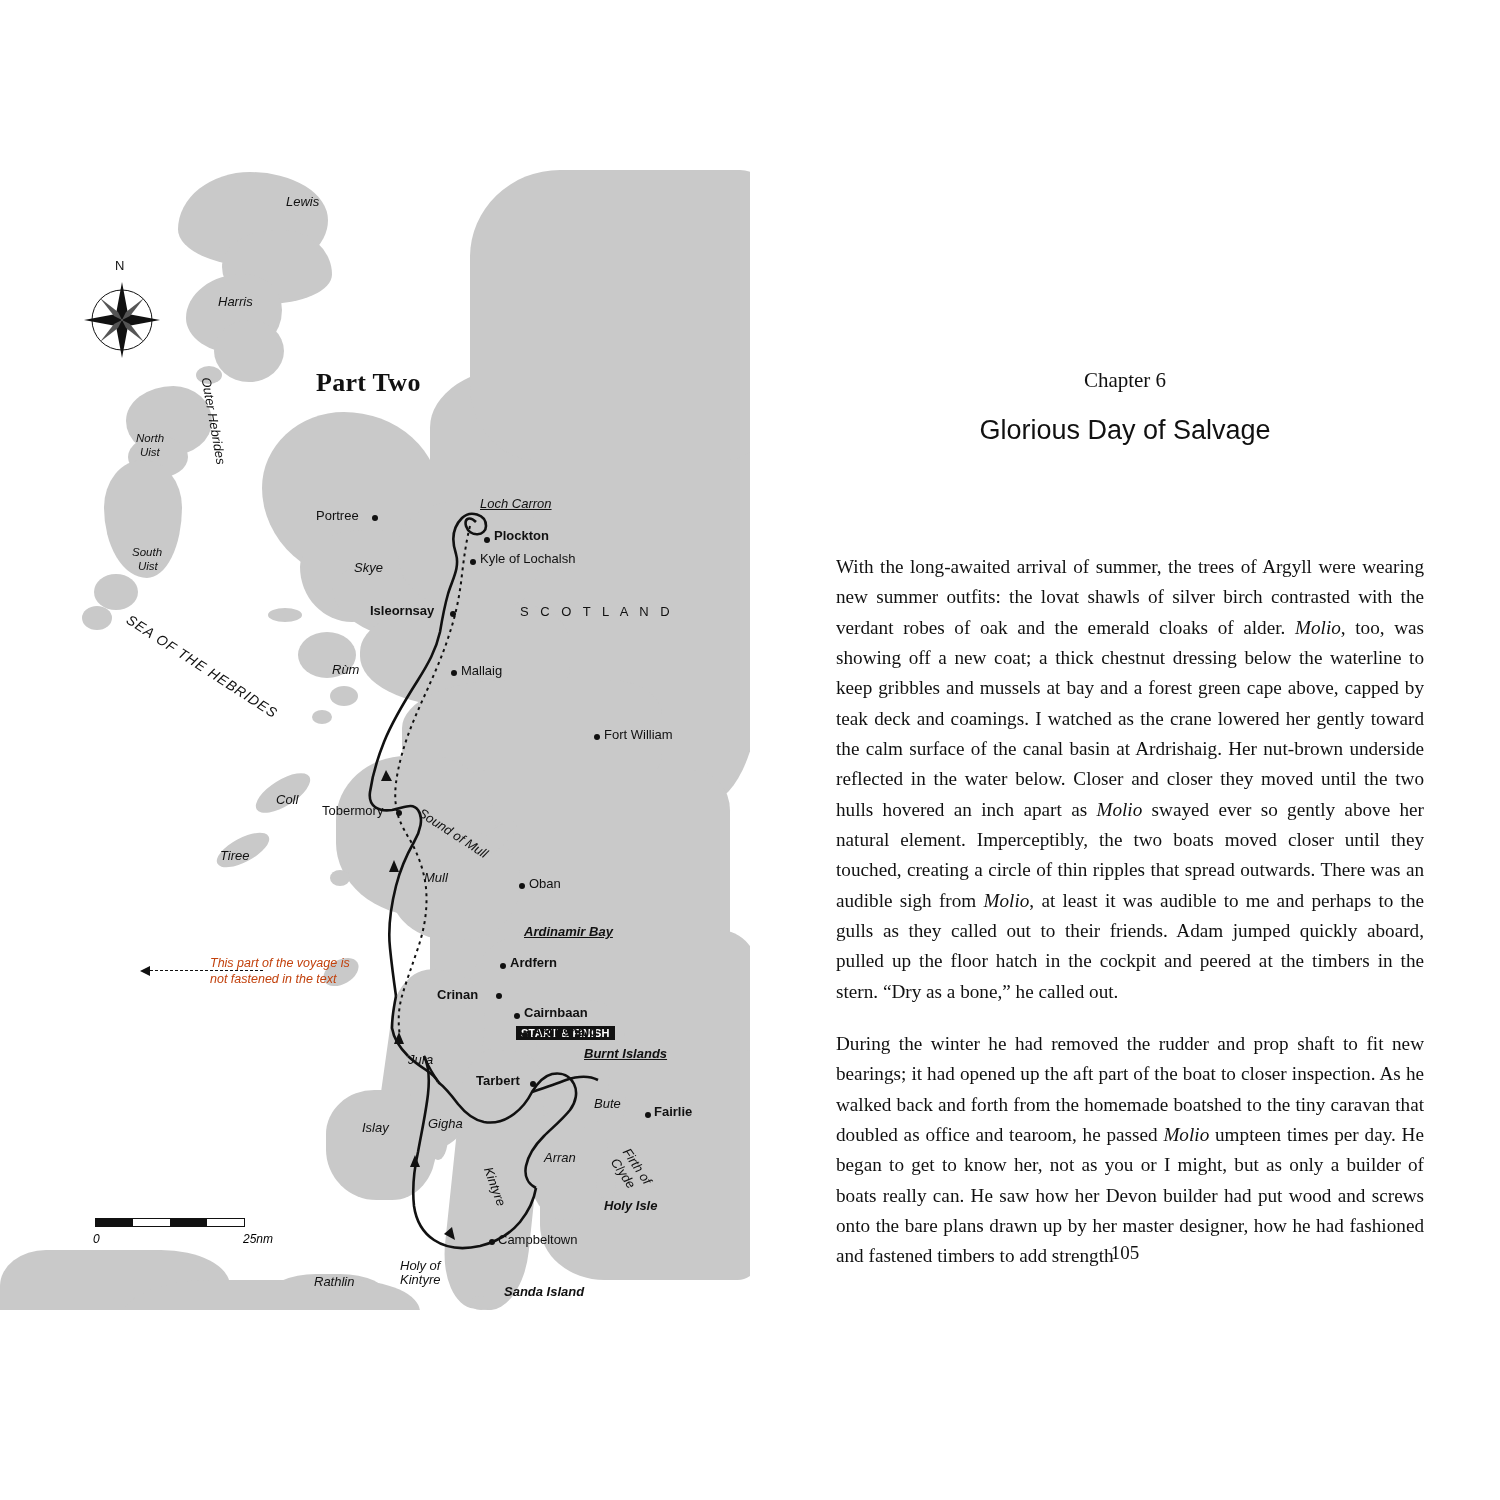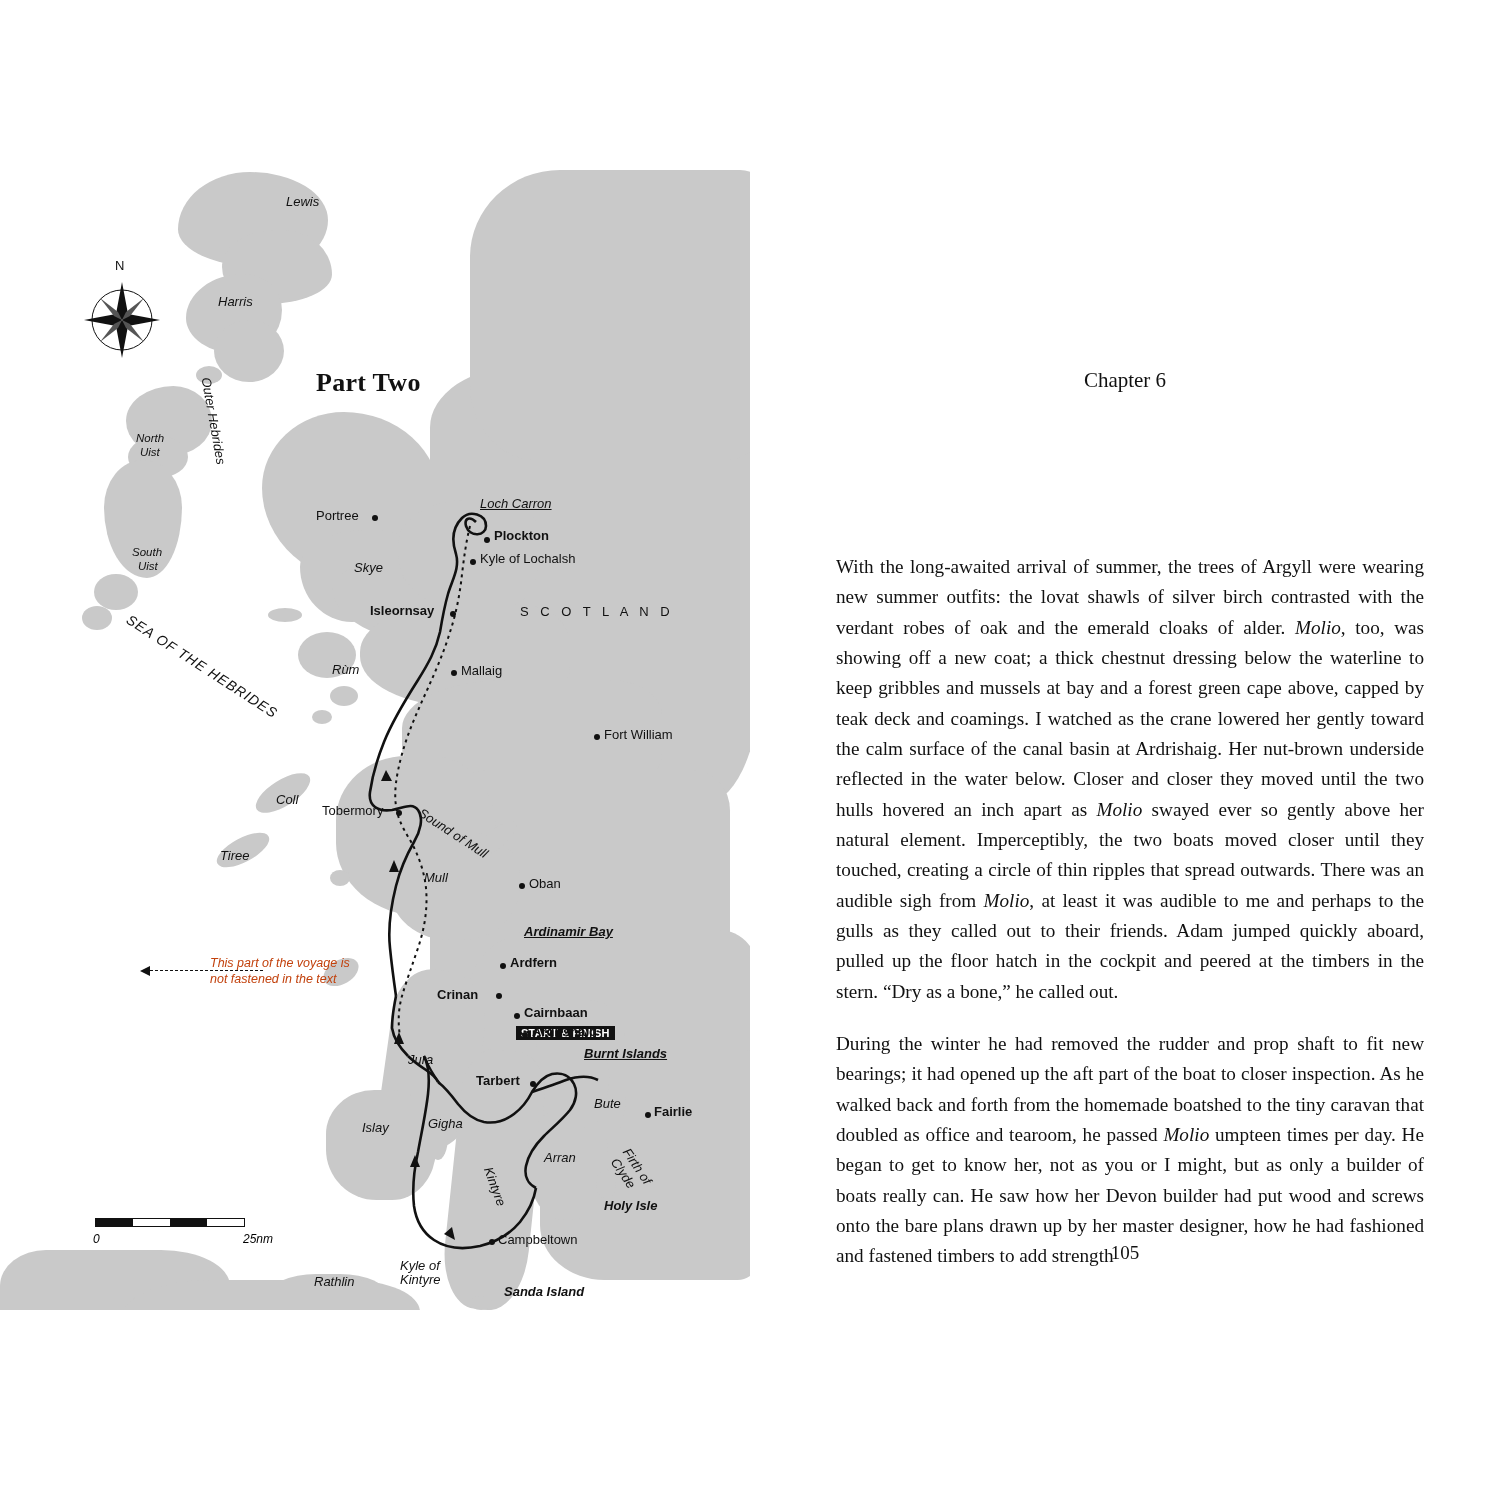--- a/index.html
+++ b/index.html
@@ -305,21 +305,21 @@
     <div class="lbl italic" style="left:362px; top:950px;">Islay</div>
     <div class="lbl italic" style="left:428px; top:946px;">Gigha</div>
     <div class="lbl italic rot-70" style="left:488px; top:990px;">Kintyre</div>
     <div class="lbl italic" style="left:544px; top:980px;">Arran</div>
     <div class="lbl italic" style="left:594px; top:926px;">Bute</div>
     <div class="lbl italic" style="left:314px; top:1104px;">Rathlin</div>
     <div class="lbl italic underline" style="left:480px; top:326px;">Loch Carron</div>
     <div class="lbl italic rot-33" style="left:420px; top:634px;">Sound of Mull</div>
     <div class="lbl italic rot-56" style="left:626px; top:972px;">Firth of</div>
     <div class="lbl italic rot-56" style="left:614px; top:982px;">Clyde</div>
-    <div class="lbl italic" style="left:400px; top:1088px;">Kyle of</div>
+    <div class="lbl italic" style="left:400px; top:1088px;">Holy of</div>
     <div class="lbl italic" style="left:400px; top:1102px;">Kintyre</div>
     <div class="lbl spaced" style="left:520px; top:434px;">S C O T L A N D</div>
 
     <div class="dot" style="left:372px; top:345px;"></div>
     <div class="lbl" style="left:316px; top:338px;">Portree</div>
 
     <div class="dot" style="left:484px; top:367px;"></div>
     <div class="lbl bold" style="left:494px; top:358px;">Plockton</div>
 
     <div class="dot" style="left:470px; top:389px;"></div>
@@ -384,18 +384,19 @@
       <div class="seg" style="left:0; width:37px;"></div>
       <div class="seg" style="left:74px; width:37px;"></div>
     </div>
     <div id="scale-0">0</div>
     <div id="scale-max">25nm</div>
   </div>
 </div>
 
 <div id="text-page">
   <div id="chapter-num">Chapter 6</div>
+  <div id="chapter-title">Glorious Day of Salvage</div>
   <div id="body-copy">
     <p>With the long-awaited arrival of summer, the trees of Argyll were wearing new summer outfits: the lovat shawls of silver birch contrasted with the verdant robes of oak and the emerald cloaks of alder. <em>Molio</em>, too, was showing off a new coat; a thick chestnut dressing below the waterline to keep gribbles and mussels at bay and a forest green cape above, capped by teak deck and coamings. I watched as the crane lowered her gently toward the calm surface of the canal basin at Ardrishaig. Her nut-brown underside reflected in the water below. Closer and closer they moved until the two hulls hovered an inch apart as <em>Molio</em> swayed ever so gently above her natural element. Imperceptibly, the two boats moved closer until they touched, creating a circle of thin ripples that spread outwards. There was an audible sigh from <em>Molio</em>, at least it was audible to me and perhaps to the gulls as they called out to their friends. Adam jumped quickly aboard, pulled up the floor hatch in the cockpit and peered at the timbers in the stern. “Dry as a bone,” he called out.</p>
     <p>During the winter he had removed the rudder and prop shaft to fit new bearings; it had opened up the aft part of the boat to closer inspection. As he walked back and forth from the homemade boatshed to the tiny caravan that doubled as office and tearoom, he passed <em>Molio</em> umpteen times per day. He began to get to know her, not as you or I might, but as only a builder of boats really can. He saw how her Devon builder had put wood and screws onto the bare plans drawn up by her master designer, how he had fashioned and fastened timbers to add strength</p>
   </div>
   <div id="page-number">105</div>
 </div>
 
 </body></html>

